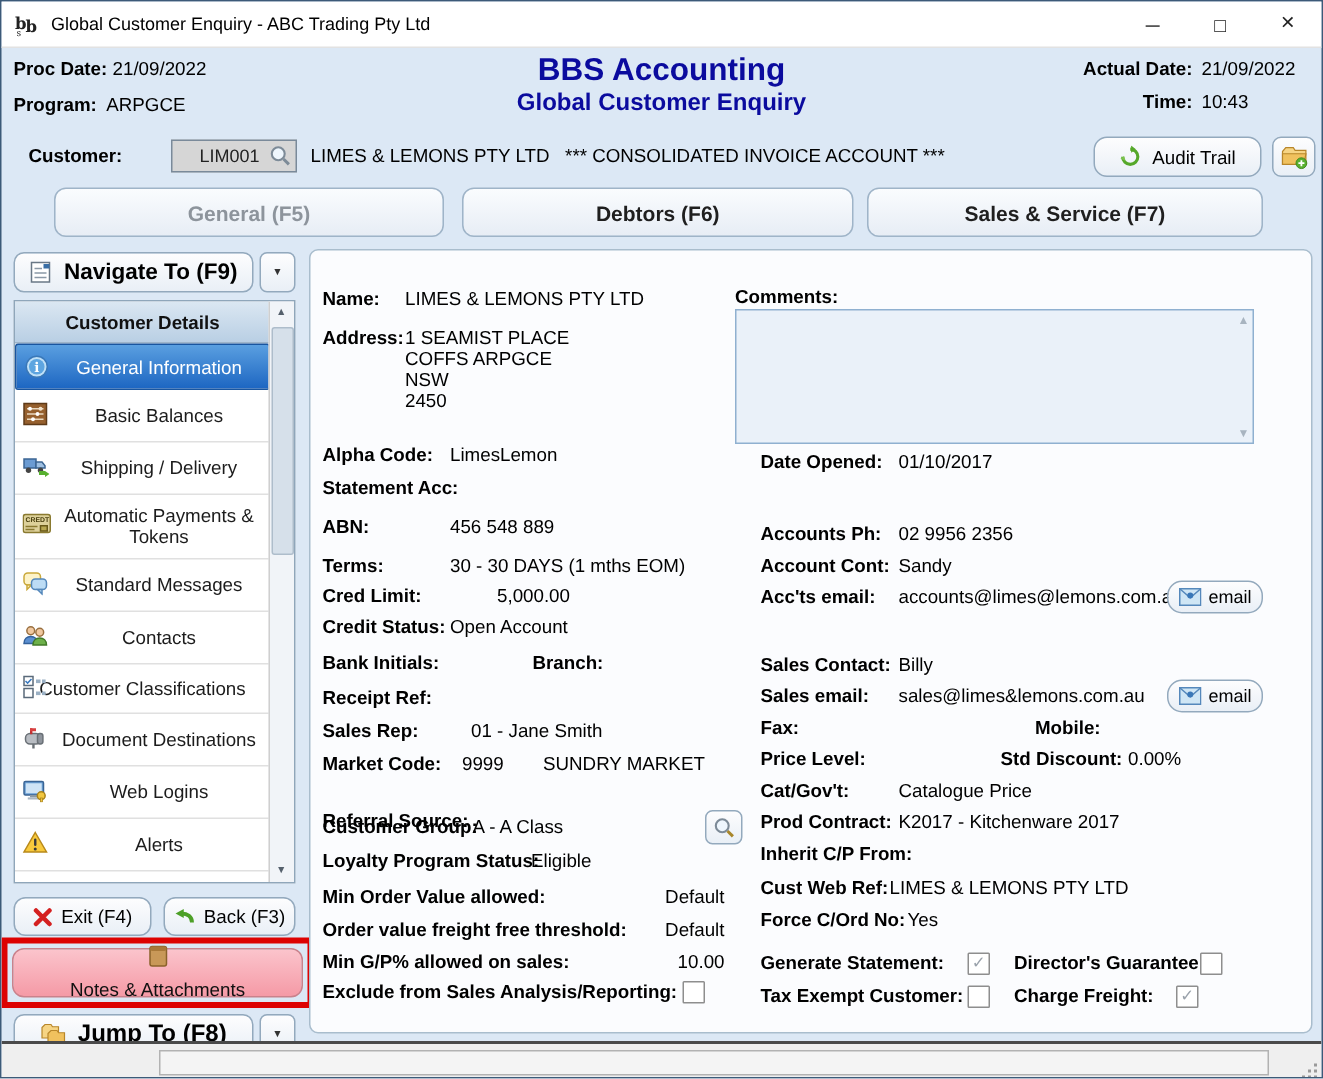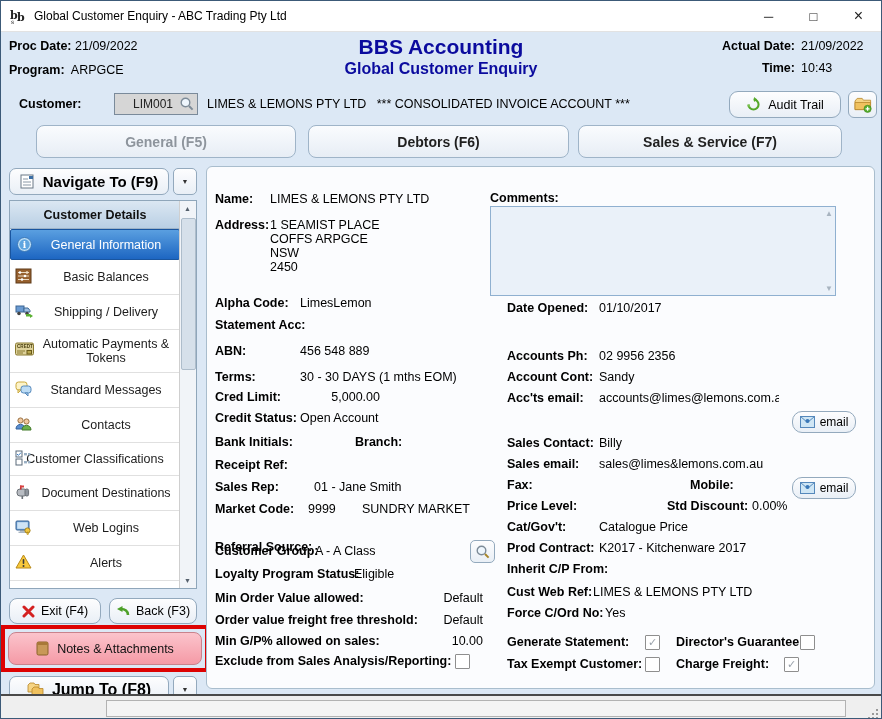--- a/index.html
+++ b/index.html
@@ -40,37 +40,37 @@
   .nav-item{position:relative;display:flex;align-items:center;justify-content:center;text-align:center;border-bottom:1px solid #e0e0e0;font-size:12.5px;color:#1c1c1c;min-height:33px;padding:0 4px 0 26px;box-sizing:border-box;cursor:default;}
   .nav-item .nicon{position:absolute;left:5px;top:50%;transform:translateY(-50%);width:18px;height:18px;}
   .nav-item.sel{background:linear-gradient(#5a9fe0,#1d66c2);color:#fff;border:1px solid #19559f;border-radius:2px;}
   .vscroll{position:absolute;right:0;top:0;bottom:0;width:16px;background:#f1f4f8;border-left:1px solid #cfcfcf;}
   .varrow{position:absolute;left:0;width:15px;height:15px;display:flex;align-items:center;justify-content:center;font-size:7px;color:#55606c;background:#f1f4f8;}
   .varrow.up{top:0;} .varrow.dn{bottom:0;}
   .vthumb{position:absolute;left:1px;top:17px;width:13px;height:150px;background:#d6e0ea;border:1px solid #aebdcb;border-radius:2px;}
   .exitbtn{position:absolute;left:0;top:432px;width:92px;height:26px;gap:6px;font-size:12.5px;border-radius:8px;}
   .backbtn{position:absolute;left:100px;top:432px;width:88px;height:26px;gap:6px;font-size:12.5px;border-radius:8px;}
   .noteswrap{position:absolute;left:-8px;top:459px;width:194px;border:4px solid #dd0202;padding:3px;background:#dce8f5;}
-  .notesbtn{width:100%;height:33px;background:linear-gradient(#fbc4cc,#f59aa6);border:1px solid #c9828c;border-radius:8px;display:flex;align-items:center;justify-content:center;gap:8px;font-size:12.5px;color:#111;box-sizing:border-box;}
+  .notesbtn{width:100%;height:33px;background:linear-gradient(#fbc4cc,#f59aa6);border:1px solid #c9828c;border-radius:8px;display:flex;align-items:center;justify-content:center;gap:8px;font-size:12.5px;color:#111;box-sizing:border-box;flex-direction:column;}
   .jumpbtn{position:absolute;left:0;top:510px;width:160px;height:27px;gap:8px;font-size:16px;font-weight:bold;border-radius:7px;}
   .jumpdd{left:164px;top:510px;}
   
   .main{position:absolute;left:205px;top:165px;width:669px;height:523px;background:#fbfcfe;border:1px solid #a9bdcd;border-radius:6px;box-sizing:border-box;}
   .fl{font-weight:bold;}
   .lrow,.rrow{position:absolute;font-size:12.5px;white-space:nowrap;}
   .lrow{left:8px;width:276px;}
   .rrow{left:300px;width:356px;}
   .ib{display:inline-block;vertical-align:top;}
   .w55{width:55px;} .w85{width:85px;} .w92{width:92px;}
   .rt{display:inline-block;width:80px;text-align:right;}
   .cb{display:inline-block;width:15px;height:15px;background:#fff;border:1px solid #8e8e8e;border-radius:1px;text-align:center;line-height:13px;font-size:11px;color:#9aa2ab;vertical-align:middle;box-sizing:border-box;}
   .comlbl{position:absolute;left:283px;top:24px;font-size:12.5px;font-weight:bold;}
   .combox{position:absolute;left:283px;top:39px;width:346px;height:90px;background:#eaf1f9;border:1px solid #8fb0d0;box-sizing:border-box;}
   .combox .ar{position:absolute;right:2px;font-size:8px;color:#a8b4c0;}
-  .emailbtn{position:absolute;left:285px;top:-4px;width:64px;height:22px;gap:5px;font-size:12px;border-radius:10px;margin-top:24px;}
+  .emailbtn{position:absolute;left:271px;top:-4px;width:64px;height:22px;gap:5px;font-size:12px;border-radius:10px;}
   .mini-search{position:absolute;left:255px;top:-4px;width:25px;height:23px;border-radius:5px;}
   .clipval{display:inline-block;max-width:180px;overflow:hidden;white-space:nowrap;vertical-align:top;}
   
   .statusbar{position:absolute;left:0;right:0;top:693px;height:26px;background:#efefef;border-top:2px solid #4a4a4a;}
   .statusinset{position:absolute;left:105px;top:4px;width:740px;height:17px;background:#f4f4f4;border:1px solid #b2b2b2;box-sizing:border-box;}
   .grip{position:absolute;right:3px;bottom:3px;width:12px;height:12px;}
   .grip i{position:absolute;width:2px;height:2px;background:#9a9a9a;}
   svg{display:block;}
 </style>
 </head>

